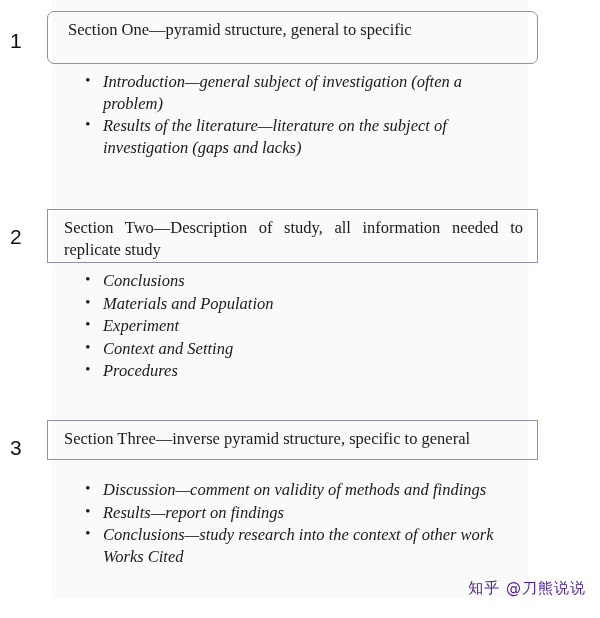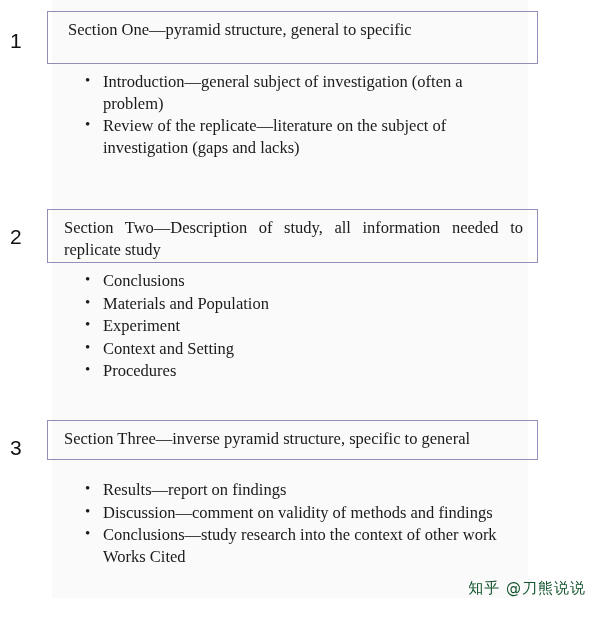--- a/index.html
+++ b/index.html
@@ -78,57 +78,58 @@
     padding: 0;
     list-style: none;
   }
   .bullet-list li {
     position: relative;
     padding-left: 21px;
     font-size: 16.5px;
     line-height: 21.5px;
     color: #1a1a1a;
     margin: 0 0 1px 0;
+    font-style: italic;
   }
   .bullet-list li::before {
     content: "\2022";
     position: absolute;
     left: 3px;
     top: -1px;
     font-size: 15px;
     color: #1a1a1a;
   }
 
   #watermark {
     position: absolute;
     right: 14px;
     bottom: 20px;
     font-family: "DejaVu Sans", "Liberation Sans", sans-serif;
     font-size: 15px;
-    color: #14532d;
+    color: #4c1d95;
     letter-spacing: 1px;
     white-space: nowrap;
     user-select: none;
   }
 </style>
 </head>
 <body>
 
 <div id="content-panel"></div>
 
 <div id="diagram">
 
   <div class="section-block">
     <div class="step-number" style="top:30px;">1</div>
 
-    <div class="header-box" style="top:11px; height:53px;">Section One—pyramid structure, general to specific</div>
+    <div class="header-box" style="top:11px; height:53px;border-radius:7px;">Section One—pyramid structure, general to specific</div>
 
     <ul class="bullet-list" style="top:71px;">
       <li>Introduction—general subject of investigation (often a problem)</li>
-      <li>Review of the replicate—literature on the subject of investigation (gaps and lacks)</li>
+      <li>Results of the literature—literature on the subject of investigation (gaps and lacks)</li>
     </ul>
   </div>
 
   <div class="section-block">
     <div class="step-number" style="top:226px;">2</div>
 
     <div class="header-box justified" style="top:209px; height:54px;">Section Two—Description of study, all information needed to replicate study</div>
 
     <ul class="bullet-list" style="top:270px;">
       <li>Conclusions</li>
@@ -138,21 +139,21 @@
       <li>Procedures</li>
     </ul>
   </div>
 
   <div class="section-block">
     <div class="step-number" style="top:437px;">3</div>
 
     <div class="header-box justified" style="top:420px; height:40px;">Section Three—inverse pyramid structure, specific to general</div>
 
     <ul class="bullet-list" style="top:479px;">
+      <li>Discussion—comment on validity of methods and findings</li>
       <li>Results—report on findings</li>
-      <li>Discussion—comment on validity of methods and findings</li>
       <li>Conclusions—study research into the context of other work Works Cited</li>
     </ul>
   </div>
 
   <div id="watermark">知乎 @刀熊说说</div>
 
 </div>
 
 </body></html>

